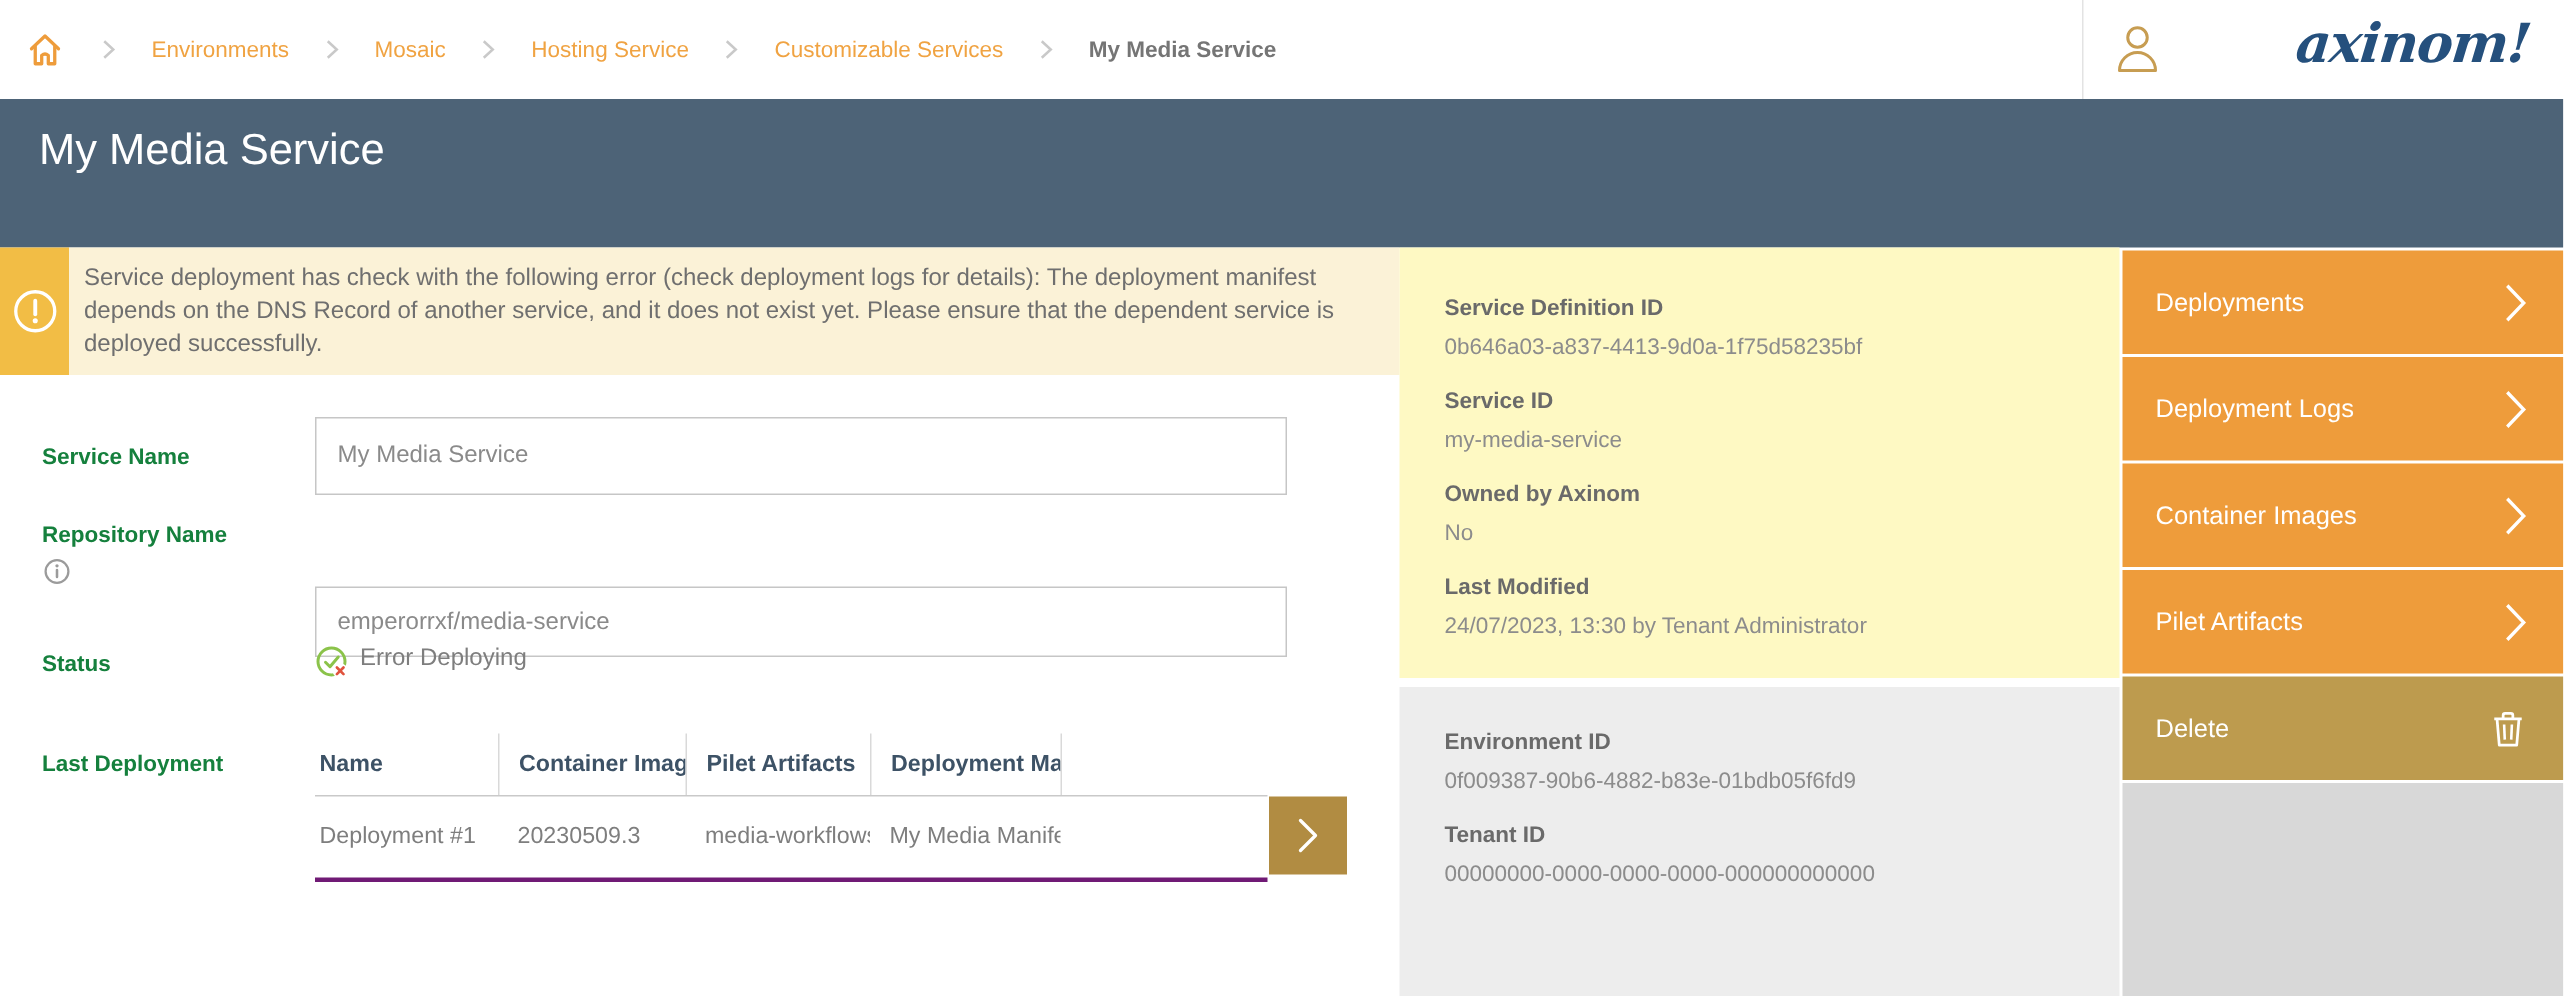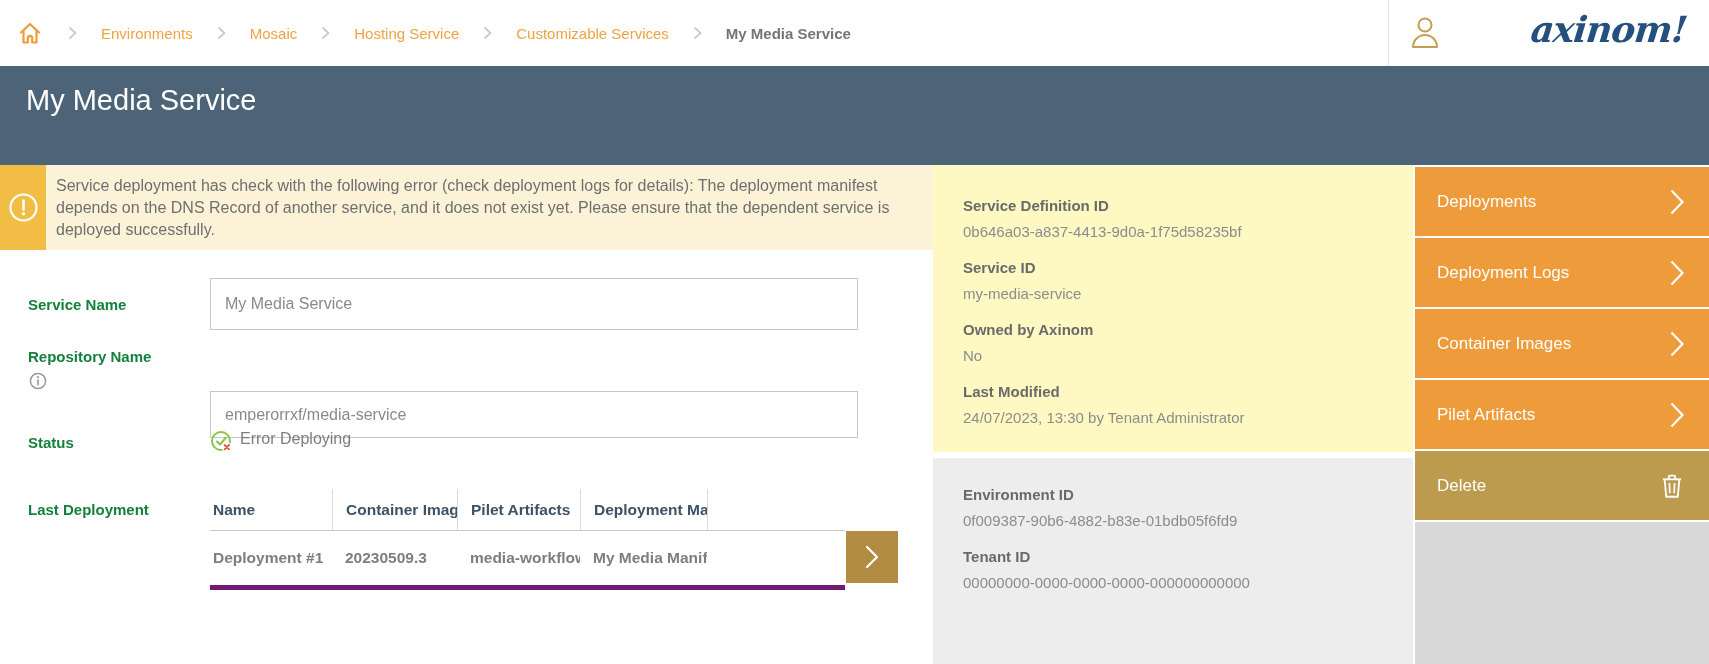--- a/index.html
+++ b/index.html
@@ -27,21 +27,21 @@
 
   
   .field-label{position:absolute;left:28px;color:#15803d;font-size:15px;font-weight:bold;}
   .text-input{position:absolute;left:210px;width:648px;box-sizing:border-box;border:1px solid #c6c6c6;background:#fff;color:#8a8a8a;font-size:16px;padding:0 14px;font-family:"Liberation Sans",sans-serif;outline:none;}
   .info-icon{position:absolute;left:29px;top:372px;width:18px;height:18px;cursor:pointer;}
   .status-row{position:absolute;left:210px;top:430px;display:flex;align-items:flex-start;gap:7px;color:#7e7e7e;font-size:16px;}
 
   
   .dep-table{position:absolute;left:210px;top:489px;width:635px;}
   .t-head{display:flex;height:41px;border-bottom:1px solid #c9c9c9;}
-  .t-row{display:flex;height:54px;border-bottom:5px solid #701a75;align-items:center;font-weight:bold;}
+  .t-row{display:flex;height:54px;border-bottom:3px solid #701a75;align-items:center;}
   .t-cell{box-sizing:border-box;display:flex;align-items:center;overflow:hidden;white-space:nowrap;}
   .t-head .t-cell{color:#3d5266;font-size:15.5px;font-weight:bold;}
   .t-row .t-cell{color:#7e7e7e;font-size:15.5px;}
   .c1{width:122px;padding-left:3px;}
   .c2{width:125px;padding-left:13px;}
   .c3{width:123px;padding-left:13px;}
   .c4{width:127px;padding-left:13px;}
   .c5{width:138px;padding-left:13px;}
   .t-head .c2,.t-head .c3,.t-head .c4,.t-head .c5{border-left:1px solid #d9d9d9;}
   .row-open-btn{position:absolute;left:846px;top:531px;width:52px;height:52px;background:#b18c42;border:none;display:flex;align-items:center;justify-content:center;cursor:pointer;padding:0;}

